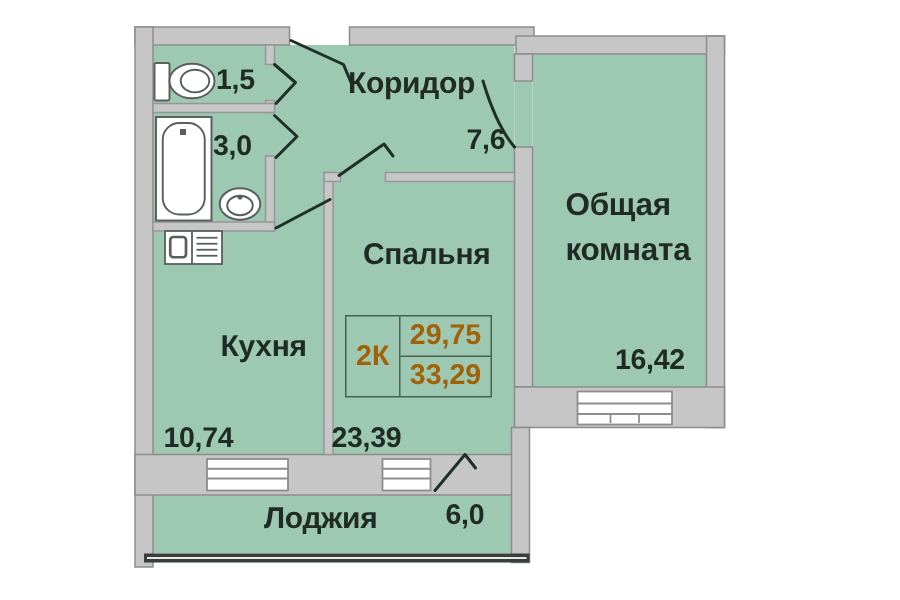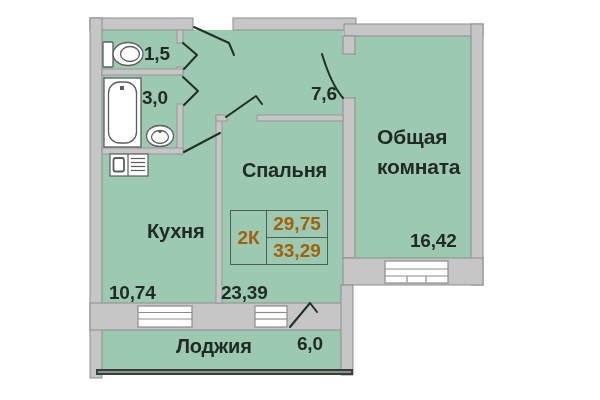--- a/index.html
+++ b/index.html
@@ -122,20 +122,21 @@
       <path d="M194,27 L229,43 L234,55"></path>
       <path d="M183,43 L197,55 L184,69"></path>
       <path d="M183,77 L198,91 L184,105"></path>
       <path d="M184,152 L220,133"></path>
       <path d="M226,117 L256,96 L262,104"></path>
       <path d="M322,54 Q331,84 343,98"></path>
       <path d="M290,327 L310,303 L317,312"></path>
     </g>
   </svg>
 
+  <div class="lbl" style="left:232px;top:46px;">Коридор</div>
   <div class="lbl small" style="left:311px;top:84px;">7,6</div>
   <div class="lbl small" style="left:144px;top:44px;">1,5</div>
   <div class="lbl small" style="left:142px;top:88px;">3,0</div>
   <div class="lbl" style="left:242px;top:160px;">Спальня</div>
   <div class="lbl small" style="left:221px;top:283px;">23,39</div>
   <div class="lbl" style="left:147px;top:221px;">Кухня</div>
   <div class="lbl small" style="left:109px;top:283px;">10,74</div>
   <div class="lbl wrap" style="left:377px;top:122px;">Общая комната</div>
   <div class="lbl small" style="left:410px;top:231px;">16,42</div>
   <div class="lbl" style="left:176px;top:336px;">Лоджия</div>

